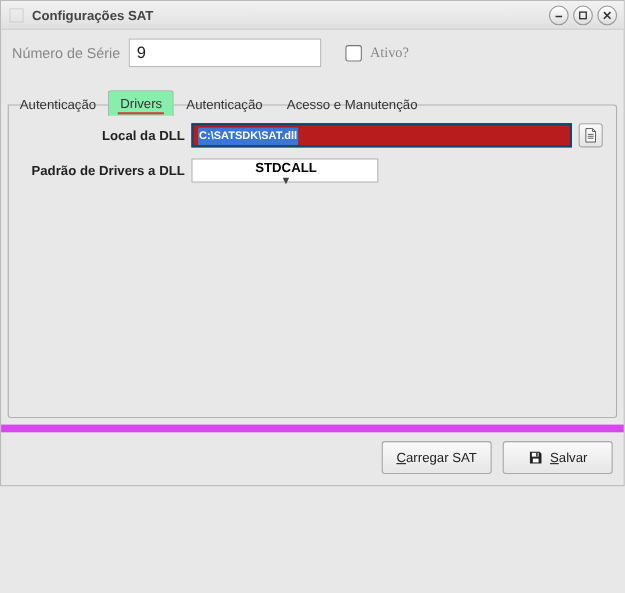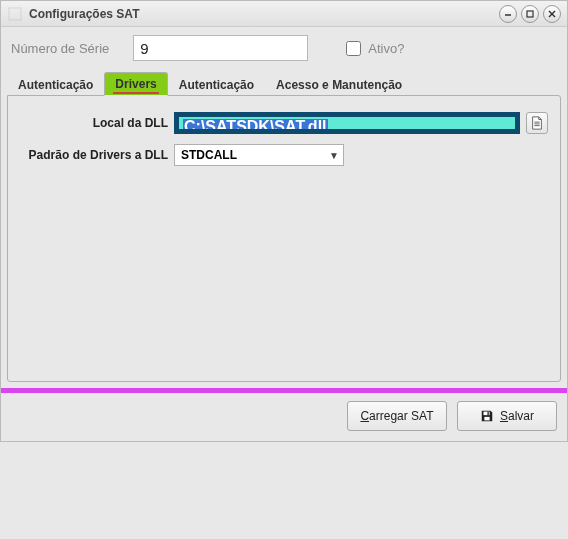--- a/index.html
+++ b/index.html
@@ -52,21 +52,21 @@
     font-size: 11px;
     color: #333;
     cursor: default;
     user-select: none;
   }
   .win-btn svg { width: 10px; height: 10px; }
   .header-row {
     display: flex;
     align-items: center;
     padding: 8px 10px 10px 10px;
-    gap: 24px;
+    gap: 8px;
   }
   .header-row .lbl {
     color: #888;
     font-size: 13px;
   }
   .serial-input {
     width: 175px;
     height: 26px;
     border: 1px solid #b8b8b8;
     background: #fff;
@@ -76,45 +76,44 @@
   }
   .ativo-wrap {
     display: flex;
     align-items: center;
     gap: 4px;
     margin-left: 10px;
   }
   .ativo-wrap input[type=checkbox] {
     width: 15px; height: 15px;
   }
-  .ativo-wrap .lbl { color: #888; font-size: 13px; }
+  .ativo-wrap .lbl { color: #888; font-size: 13px; font-family: Liberation Serif, serif; }
 
   .tabs {
     display: flex;
     padding: 0 6px;
     align-items: flex-end;
     height: 24px;
     position: relative;
     z-index: 2;
   }
   .tab {
     padding: 4px 10px 4px 10px;
     font-size: 12px;
     color: #333;
     border: 1px solid transparent;
     border-bottom: none;
     margin-right: 0;
     cursor: default;
     position: relative;
-    top: 1px;
+    top: 11px;
     background: transparent;
-    font-weight: bold;
   }
   .tab.active {
-    background: #84cc16;
+    background: #86efac;
     border: 1px solid #b0b0b0;
     border-bottom: 1px solid #e8e8e8;
     border-radius: 3px 3px 0 0;
   }
   .tab.active .underline {
     display: block;
     position: absolute;
     left: 8px; right: 8px; bottom: 1px;
     height: 2px;
     background: #d04040;
@@ -147,24 +146,24 @@
   }
   .sel-text {
     display: inline-block;
     background: #3a76d6;
     color: #fff;
     padding: 0 1px;
   }
   .dll-display {
     flex: 1;
     height: 22px;
-    border: 5px solid #0c4a6e;
-    background: #5eead4;
+    border: 2px solid #0c4a6e;
+    background: #b91c1c;
     padding: 2px 4px;
-    font-size: 16px;
+    font-size: 10px;
     line-height: 16px;
     overflow: hidden;
     white-space: nowrap;
   }
   .browse-btn {
     width: 22px; height: 22px;
     margin-left: 6px;
     border: 1px solid #a8a8a8;
     background: linear-gradient(#fafafa,#e4e4e4);
     border-radius: 3px;
@@ -179,29 +178,30 @@
     width: 170px;
     height: 22px;
     border: 1px solid #b0b0b0;
     background: #fff;
     display: flex;
     align-items: center;
     justify-content: space-between;
     padding: 0 4px 0 6px;
     font-size: 12px;
     cursor: default;
+    flex-direction: column;
   }
   .combo .chev { font-size: 10px; color: #444; }
 
   .footer {
     display: flex;
     justify-content: flex-end;
     gap: 10px;
     padding: 8px 10px 10px 10px;
-    border-top: 5px solid #d946ef;
+    border-top: 7px solid #d946ef;
     text-align: center;
   }
   .btn {
     min-width: 100px;
     height: 30px;
     border: 1px solid #a8a8a8;
     background: linear-gradient(#fafafa,#e6e6e6);
     border-radius: 3px;
     display: inline-flex;
     align-items: center;

